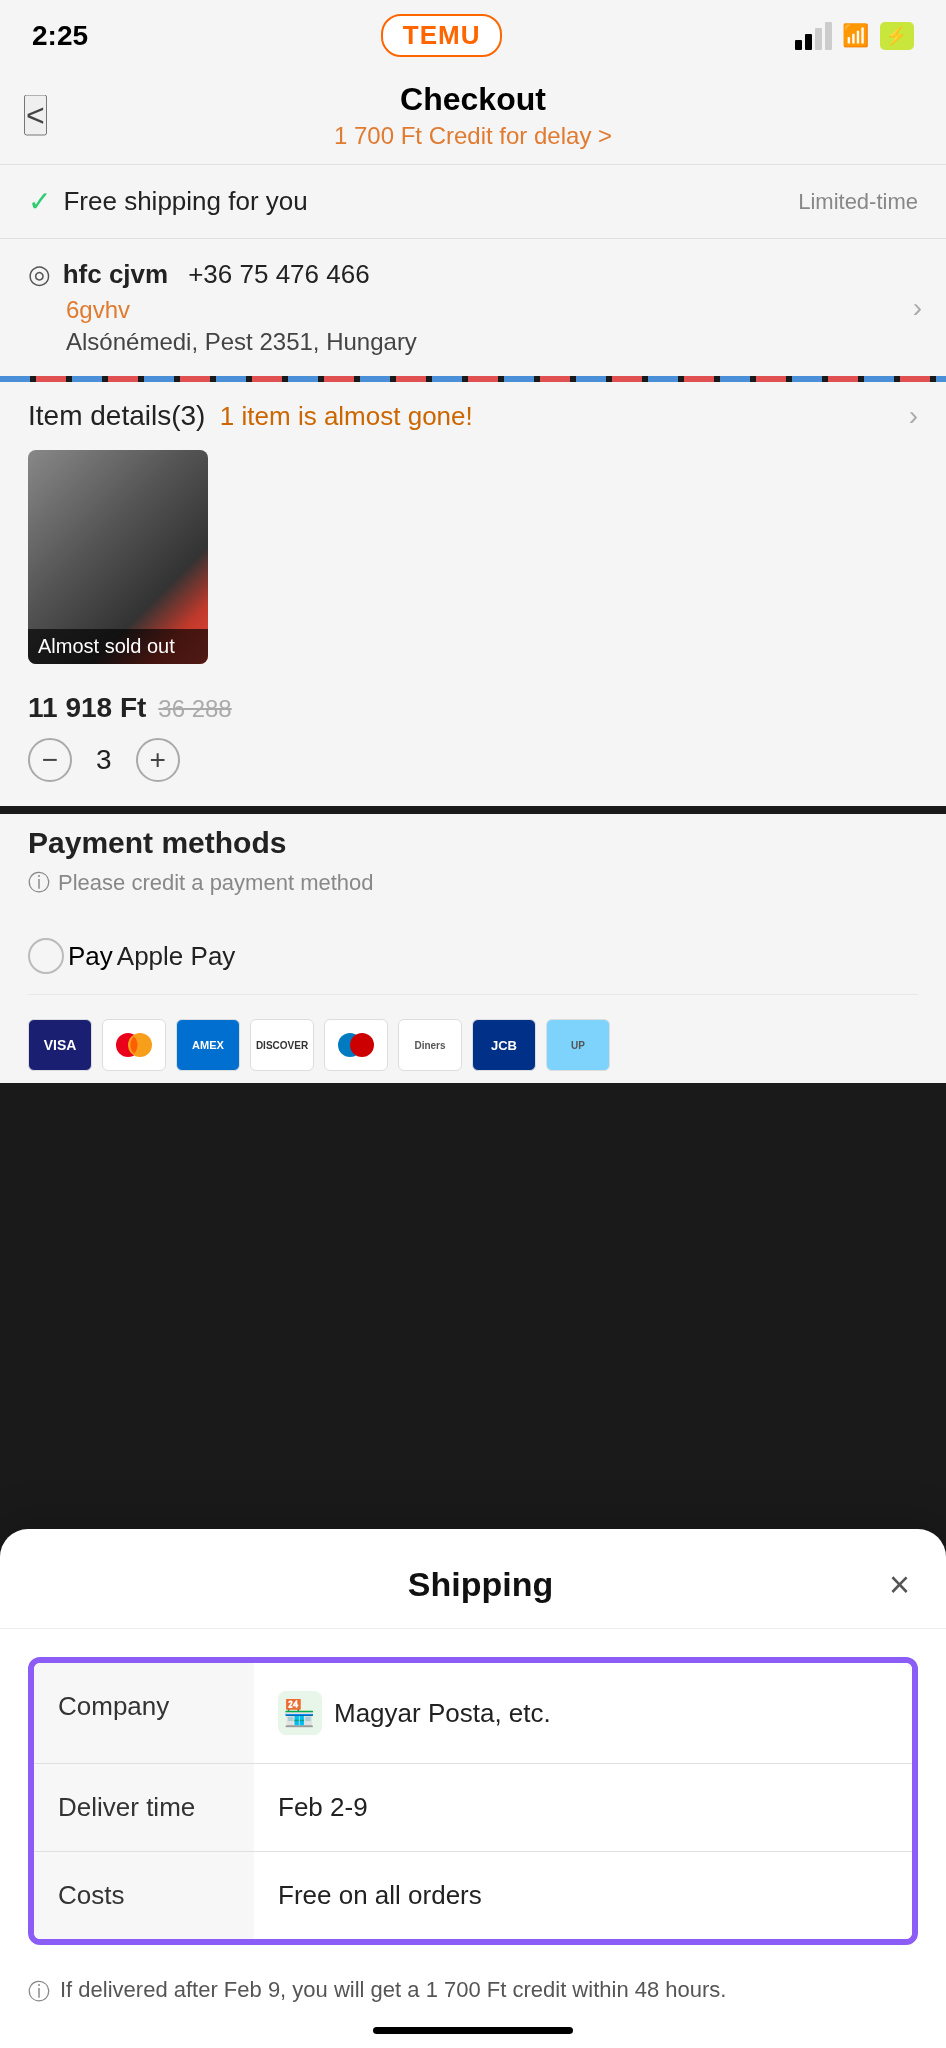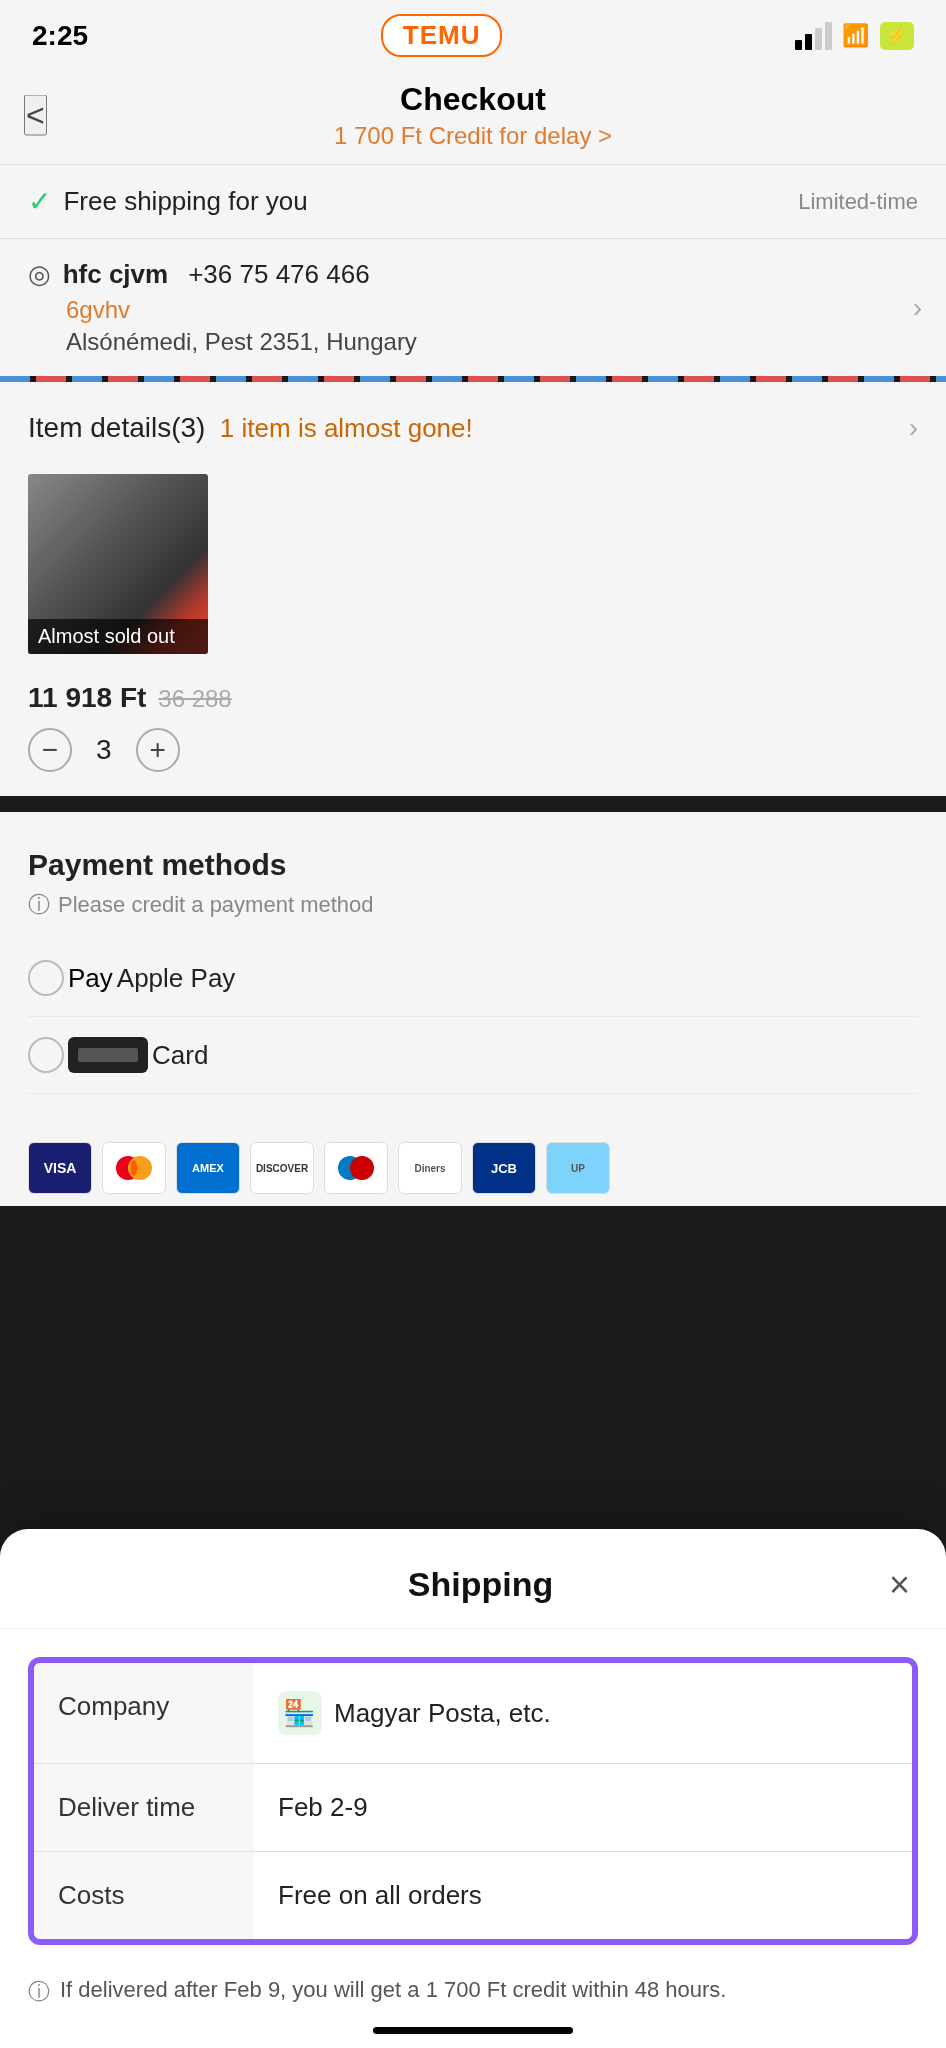--- a/index.html
+++ b/index.html
@@ -149,21 +149,21 @@
       );
       margin: 0;
     }
 
     
     .item-details-header {
       background: #f5f5f5;
       display: flex;
       justify-content: space-between;
       align-items: center;
-      padding: 30px 28px;
+      padding: 18px 28px;
       gap: 27px;
     }
     .item-details-title {
       font-size: 28px;
       color: #222;
     }
     .item-almost-gone {
       color: #cc6600;
       font-size: 26px;
       margin-left: 10px;
@@ -171,22 +171,22 @@
     .item-details-chevron { font-size: 28px; color: #aaa; }
 
     
     .product-section {
       background: #f5f5f5;
       padding: 0 28px 24px;
     }
     .product-image-wrapper {
       position: relative;
       width: 180px;
-      height: 180px;
-      border-radius: 3px;
+      height: 214px;
+      border-radius: 8px;
       overflow: hidden;
       background: #ccc;
     }
     .product-image-placeholder {
       width: 100%;
       height: 100%;
       background: linear-gradient(135deg, #888 0%, #555 40%, #333 70%, #c0392b 85%, #e74c3c 100%);
       display: flex;
       align-items: flex-end;
       justify-content: flex-start;
@@ -231,22 +231,22 @@
       align-items: center;
       justify-content: center;
       color: #444;
       cursor: pointer;
     }
     .qty-value { font-size: 28px; color: #222; }
 
     
     .payment-section {
       background: #f5f5f5;
-      padding: 36px 28px;
-      margin-top: 16px;
+      padding: 12px 28px;
+      margin-top: 8px;
     }
     .payment-title { font-size: 30px; font-weight: 600; color: #222; margin-bottom: 8px; }
     .payment-subtitle { font-size: 22px; color: #888; display: flex; align-items: center; gap: 8px; margin-bottom: 20px; }
 
     .payment-option {
       display: flex;
       align-items: center;
       gap: 4px;
       padding: 20px 0;
       border-bottom: 1px solid #e8e8e8;
@@ -486,27 +486,20 @@
   </div>
 
   <div class="payment-option">
     <div class="radio-circle"></div>
     <div class="apple-pay-logo">
       <span class="apple-icon"> Pay</span>
     </div>
     <span class="payment-label">Apple Pay</span>
   </div>
 
-  <div class="payment-option">
-    <div class="radio-circle"></div>
-    <div class="card-logo-bar">
-      <div class="card-strip"></div>
-    </div>
-    <span class="payment-label">Card</span>
-  </div>
 </div>
 
 <div class="card-logos-row">
   <div class="card-logo visa-logo">VISA</div>
   <div class="card-logo mc-logo">
     <svg width="44" height="28" viewBox="0 0 44 28">
       <circle cx="16" cy="14" r="12" fill="#EB001B"></circle>
       <circle cx="28" cy="14" r="12" fill="#F79E1B"></circle>
       <path d="M22,5.5 a12,12 0 0,1 0,17 a12,12 0 0,1 0,-17z" fill="#FF5F00"></path>
     </svg>

